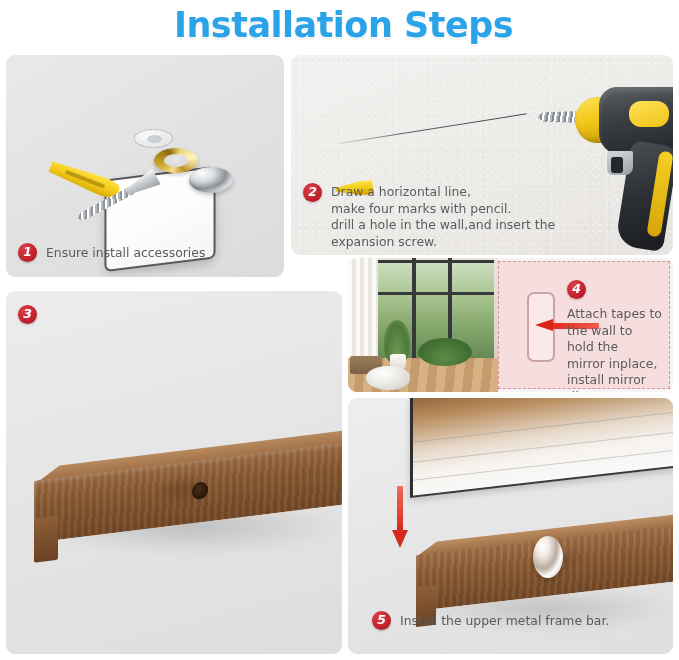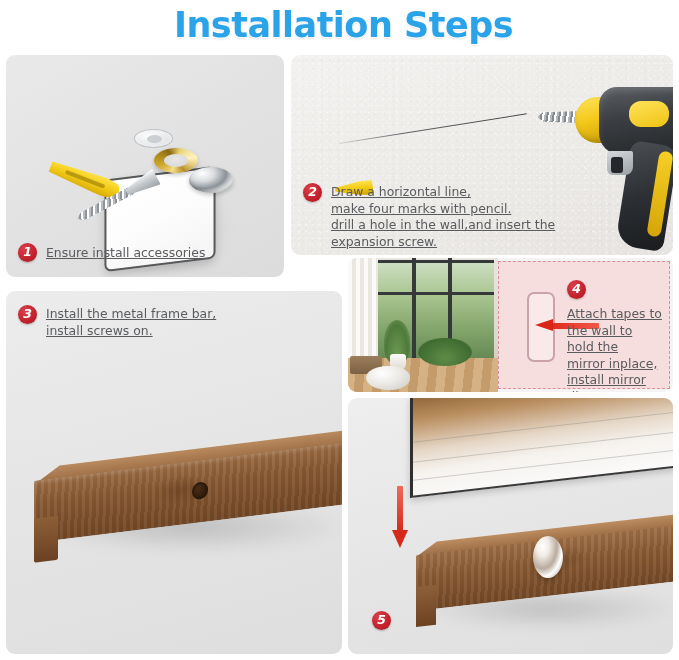--- a/index.html
+++ b/index.html
@@ -39,21 +39,20 @@
     color: #fff; font-size: 12.5px; font-weight: bold; font-style: italic;
     display: flex; align-items: center; justify-content: center;
     flex: 0 0 auto; box-shadow: 0 1px 2px rgba(0,0,0,0.25);
     font-family: "DejaVu Sans", sans-serif; line-height: 1;
   }
   .caption { display: flex; align-items: flex-start; gap: 9px; }
   .caption-lines {
     font-size: 12.4px; line-height: 16.5px; color: #595b5e;
     font-family: "DejaVu Sans", sans-serif; white-space: pre-line;
     padding-top: 1px;
-    text-decoration: underline;
   }
   .caption.single .caption-lines { padding-top: 2px; }
 
   
   #panel1 { left: 6px; top: 55px; width: 278px; height: 222px;
             background: linear-gradient(150deg,#e9e9e9 0%,#e1e1e1 55%,#dcdcdc 100%); }
   #panel1 .p1-shadow-tile {
     position: absolute; left: 88px; top: 108px; width: 140px; height: 108px;
     background: radial-gradient(ellipse at 50% 60%, rgba(0,0,0,0.10), rgba(0,0,0,0) 70%);
     filter: blur(4px);
@@ -439,22 +438,20 @@
     <div class="wood-bar">
       <div class="top"></div>
       <div class="face"></div>
       <div class="knot"></div>
       <div class="hole"></div>
       <div class="lip"></div>
     </div>
 
     <div class="caption">
       <div class="badge">3</div>
-      <div class="caption-lines">Install the metal frame bar,
-install screws on.</div>
     </div>
   </div>
 
   <div class="panel" id="panel4">
     <div class="room">
       <div class="win"></div>
       <div class="mullion-v" style="left:64px"></div>
       <div class="mullion-v" style="left:100px"></div>
       <div class="mullion-h" style="top:2px"></div>
       <div class="mullion-h" style="top:34px"></div>
@@ -498,16 +495,17 @@
     <div class="wood-bar2">
       <div class="top"></div>
       <div class="face"></div>
       <div class="knot"></div>
       <div class="lip"></div>
     </div>
     <div class="cap-on-bar"></div>
 
     <div class="caption single">
       <div class="badge">5</div>
+      <div class="caption-lines">Install the upper metal frame bar.</div>
     </div>
   </div>
 
 </div>
 
 </body></html>

